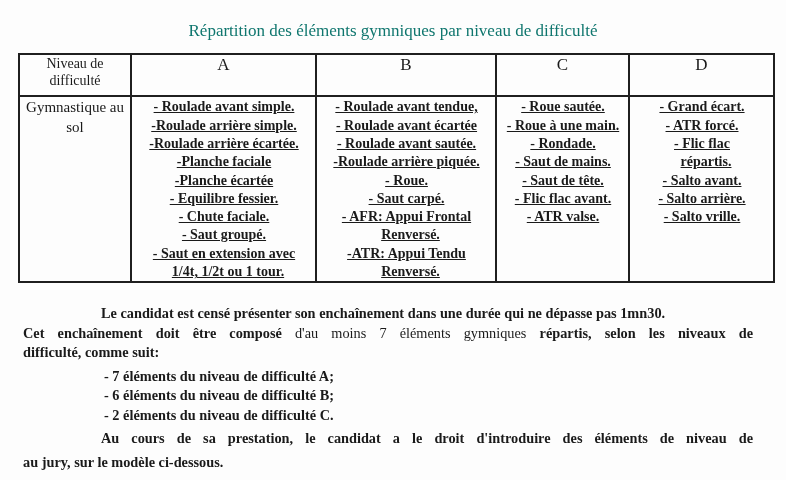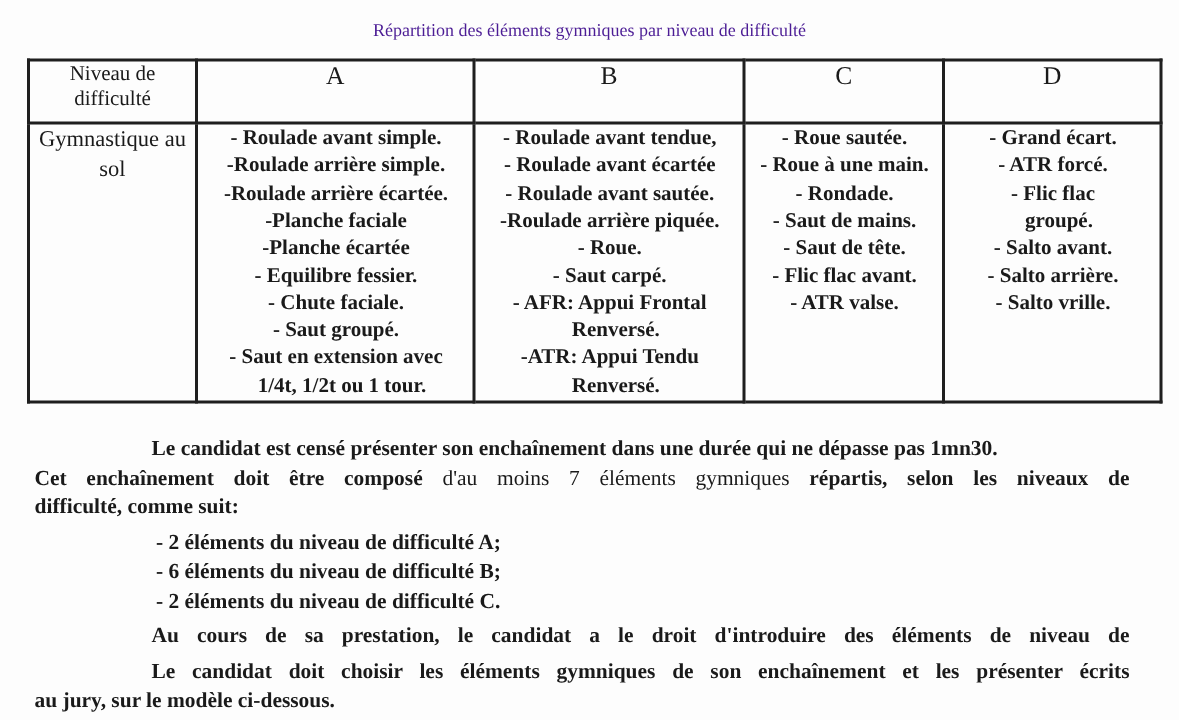--- a/index.html
+++ b/index.html
@@ -7,26 +7,26 @@
     width: 786px; height: 480px;
     background: #fdfdfd;
     color: #1a1a1a;
     font-family: "Liberation Serif", "DejaVu Serif", serif;
     overflow: hidden;
     position: relative;
   }
 
   
   .doc-title {
-    margin-top: 9px;
+    margin-top: 20px;
     text-align: center;
-    font-size: 12px;
+    font-size: 17px;
     font-weight: 400;
     line-height: 22px;
-    color: #4c1d95;
+    color: #0f766e;
   }
 
   
   table.diff-table {
     border-collapse: collapse;
     table-layout: fixed;
     margin: 8px 0 0 18px;
     width: 755px;
   }
   .diff-table th, .diff-table td {
@@ -57,20 +57,21 @@
     line-height: 20px;
     padding: 0 2px;
   }
   td.elem-cell {
     height: 183px;
     font-size: 14px;
     font-weight: 700;
     line-height: 18.3px;
     padding: 1px 2px 0 2px;
     overflow: hidden;
+    text-decoration: underline;
   }
   .cell-line { white-space: nowrap; padding-left: 1px; }
   .cell-line.cont { padding-left: 9px; }
 
   
   .text-block {
     margin-top: 21px;
     padding: 0 29px 0 19px;
     font-size: 14.3px;
     font-weight: 700;
@@ -137,40 +138,39 @@
           <div class="cell-line">- Rondade.</div>
           <div class="cell-line">- Saut de mains.</div>
           <div class="cell-line">- Saut de tête.</div>
           <div class="cell-line">- Flic flac avant.</div>
           <div class="cell-line">- ATR valse.</div>
         </td>
     <td class="elem-cell">
           <div class="cell-line">- Grand écart.</div>
           <div class="cell-line">- ATR forcé.</div>
           <div class="cell-line">- Flic flac</div>
-          <div class="cell-line cont">groupé.</div>
+          <div class="cell-line cont">répartis.</div>
           <div class="cell-line">- Salto avant.</div>
           <div class="cell-line">- Salto arrière.</div>
           <div class="cell-line">- Salto vrille.</div>
         </td>
   </tr>
 </tbody>
   </table>
 
 <section class="text-block" id="paragraphs">
     <div class="para">
       <div class="tline indent"><span class="b">Le candidat est censé présenter son enchaînement dans une durée qui ne dépasse pas 1mn30.</span></div>
       <div class="tline jline"><span class="b">Cet enchaînement doit être composé </span><span class="r">d'au moins 7 éléments gymniques </span><span class="b">répartis, selon les niveaux de</span></div>
       <div class="tline"><span class="b">difficulté, comme suit:</span></div>
     </div>
     <div class="para">
-      <div class="tline list-line"><span class="b">- 2 éléments du niveau de difficulté A;</span></div>
+      <div class="tline list-line"><span class="b">- 7 éléments du niveau de difficulté A;</span></div>
       <div class="tline list-line"><span class="b">- 6 éléments du niveau de difficulté B;</span></div>
       <div class="tline list-line"><span class="b">- 2 éléments du niveau de difficulté C.</span></div>
     </div>
     <div class="para">
       <div class="tline jline indent"><span class="b">Au cours de sa prestation, le candidat a le droit d'introduire des éléments de niveau de</span></div>
     </div>
     <div class="para">
-      <div class="tline jline indent"><span class="b">Le candidat doit choisir les éléments gymniques de son enchaînement et les présenter écrits</span></div>
       <div class="tline"><span class="b">au jury, sur le modèle ci-dessous.</span></div>
     </div>
   </section>
 
 </body></html>

